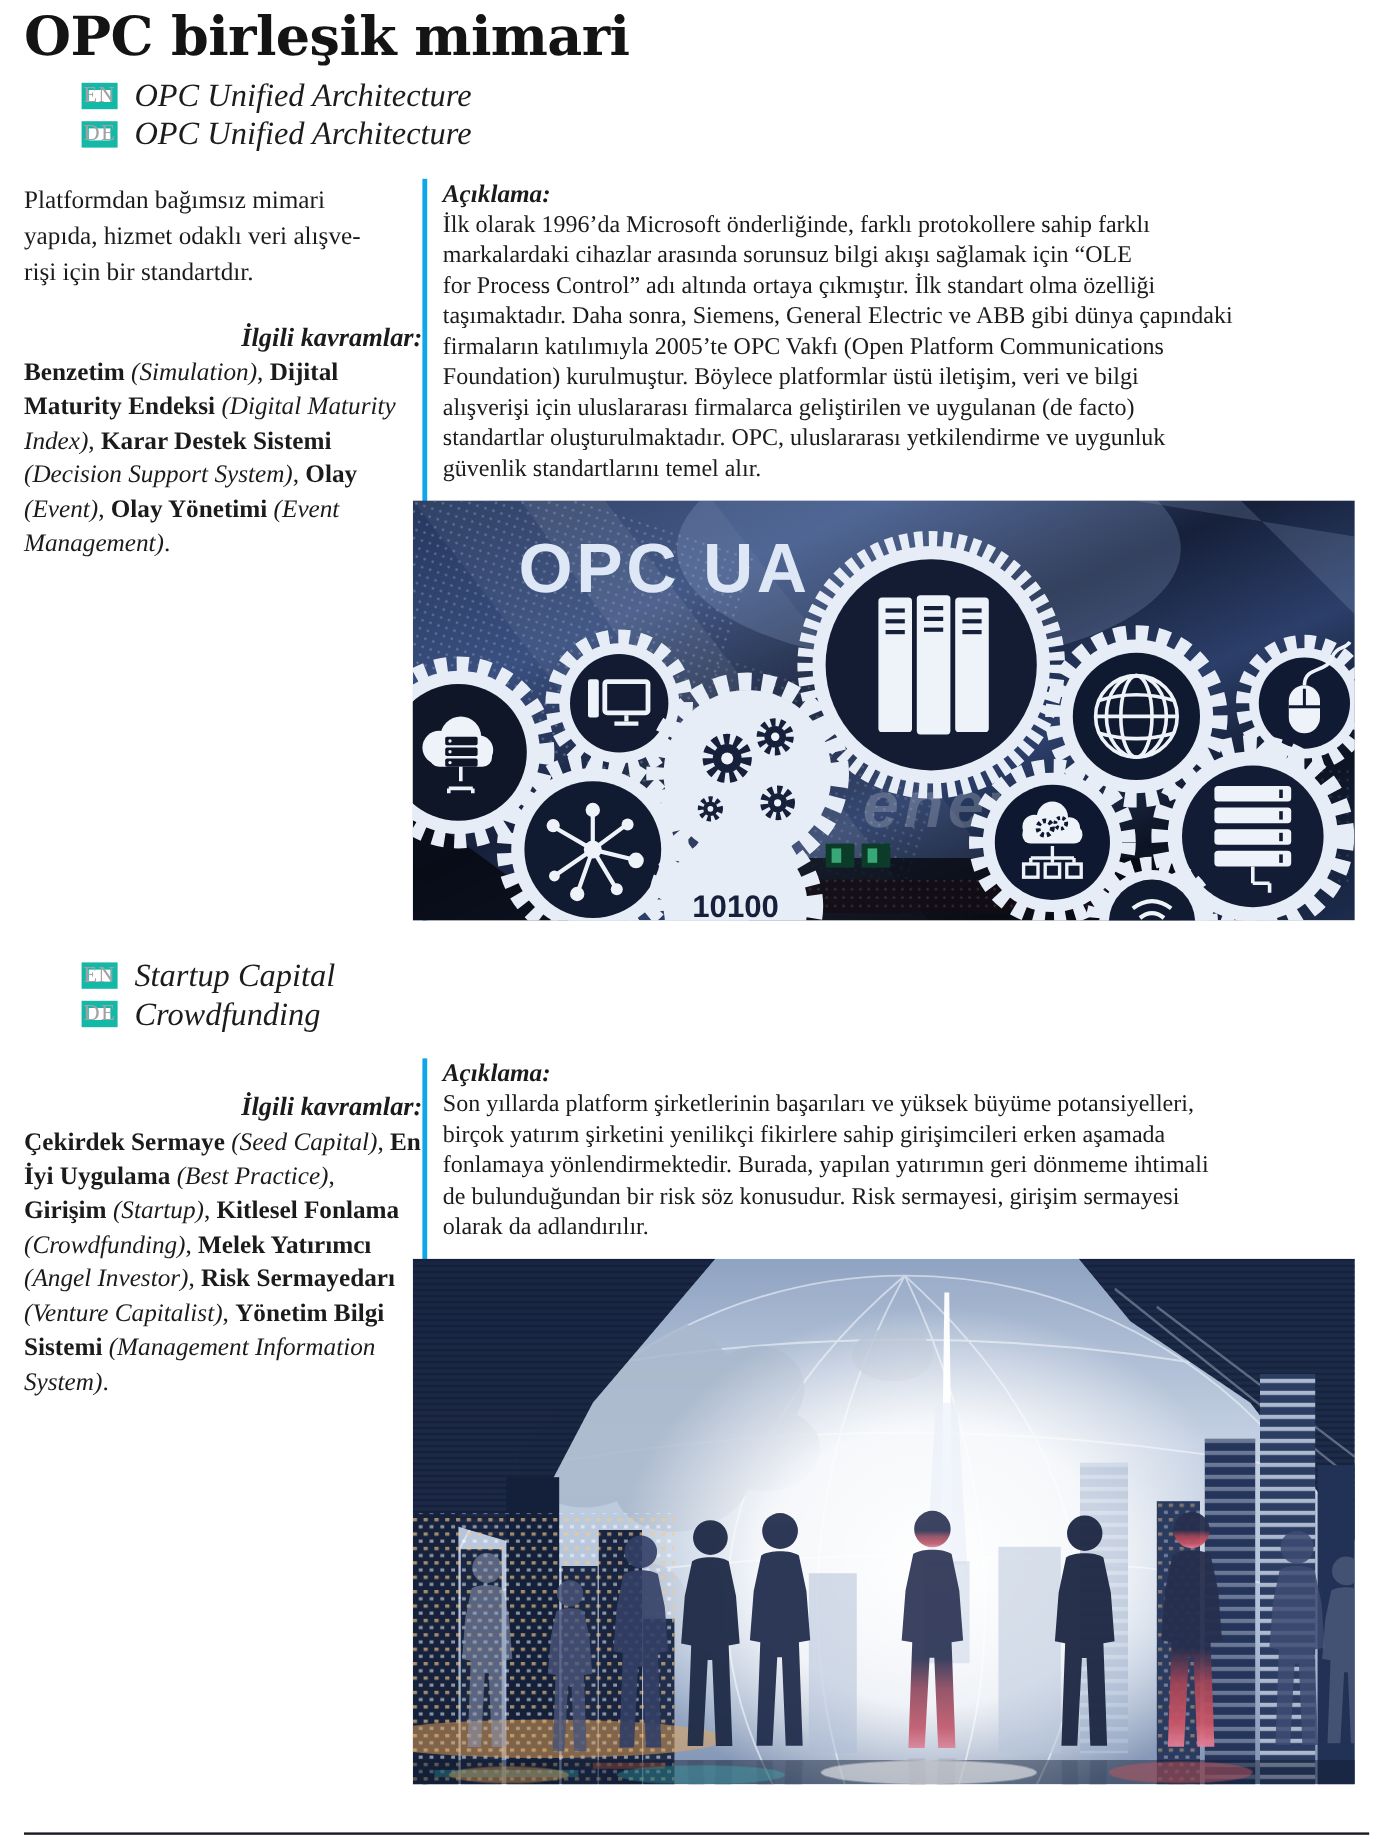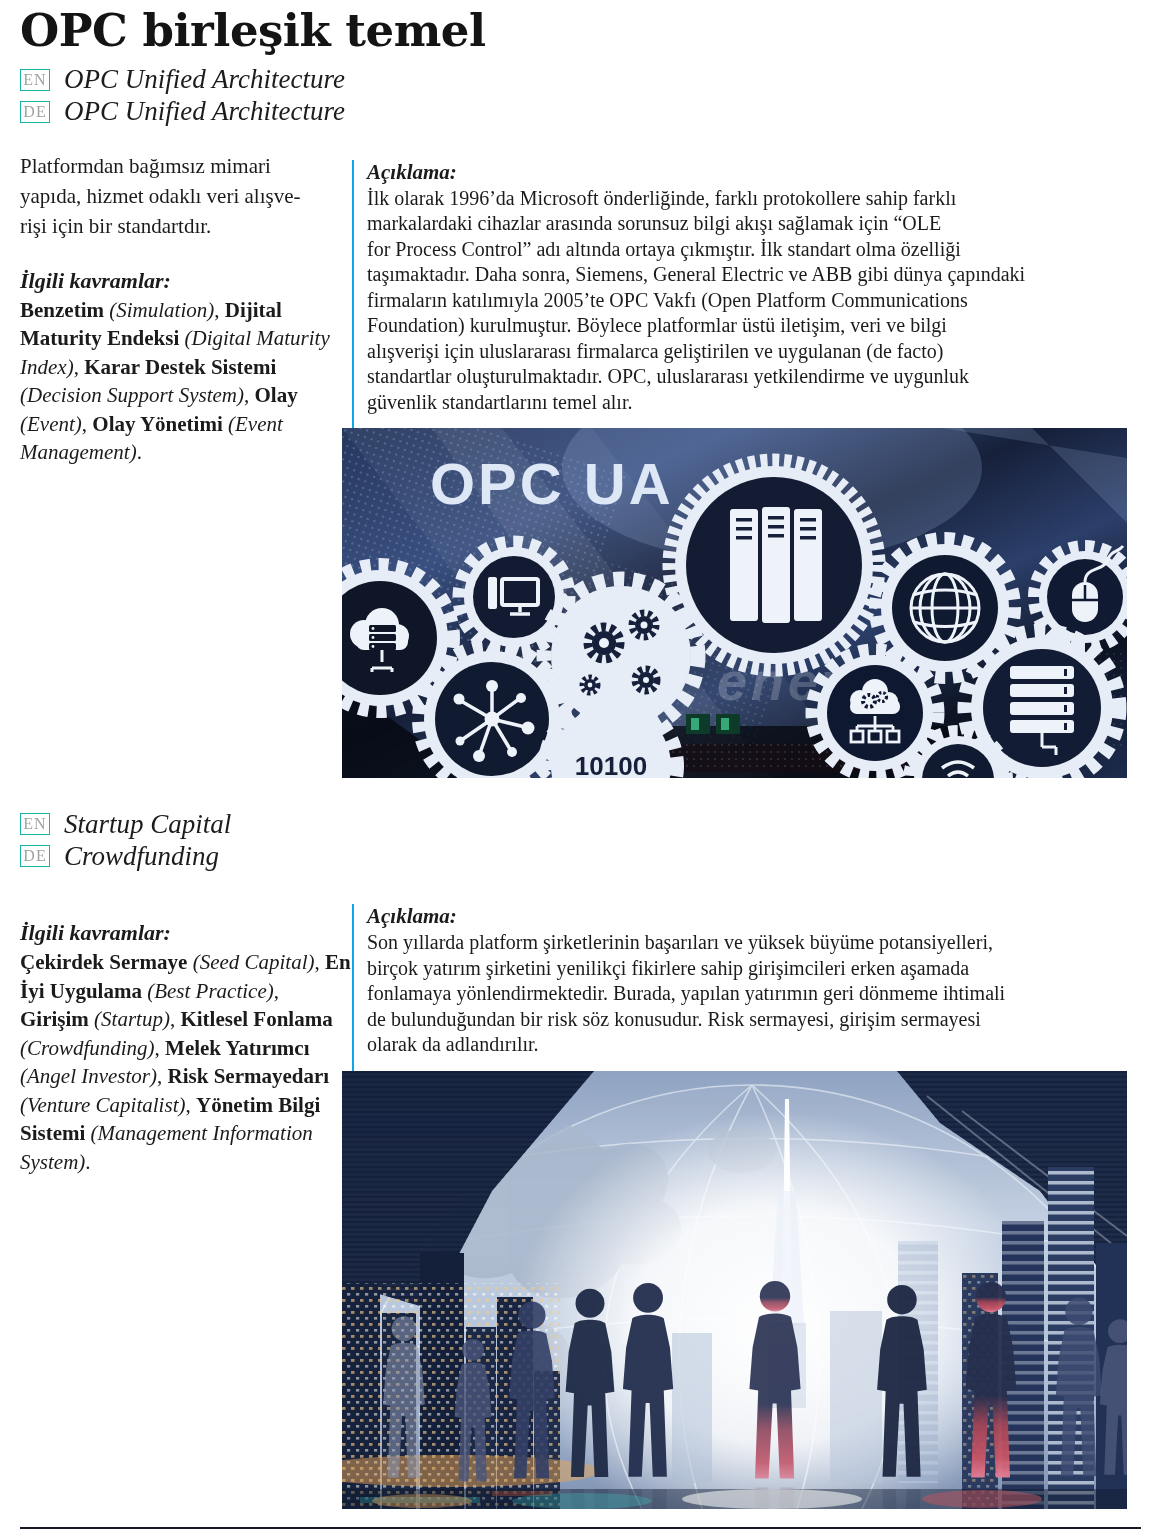--- a/index.html
+++ b/index.html
@@ -4,29 +4,29 @@
 <style>
   html,body{margin:0;padding:0;background:#ffffff;}
   body{width:1158px;height:1540px;overflow:hidden;position:relative;
        font-family:"Liberation Serif",serif;color:#1b1b1b;}
   .page{position:absolute;inset:0;padding:8px 18px 0 20px;box-sizing:border-box;}
   .entry + .entry{margin-top:30px;}
   .title{font-family:"DejaVu Serif",serif;font-weight:700;font-size:45px;
          line-height:1.04;margin:0;letter-spacing:-0.5px;color:#141414;}
   .langs{margin-top:9px;}
   .lang-row{display:flex;align-items:center;height:32px;}
-  .lang-tag{width:30px;height:22px;border:1px solid #14b8a6;color:#a2a2a2;
-            font-size:16px;letter-spacing:1px;display:flex;align-items:center;
-            justify-content:center;box-sizing:border-box;flex:none;}
+  .lang-tag{width:30px;height:22px;border:6px solid #14b8a6;color:#a2a2a2;
+            font-size:19px;letter-spacing:1px;display:flex;align-items:center;
+            justify-content:center;box-sizing:border-box;flex:none;margin-left:48px;}
   .lang-text{font-style:italic;font-size:27px;margin-left:14px;color:#1c1c1c;white-space:nowrap;}
   .cols{display:flex;margin-top:21px;align-items:stretch;}
   .col-left{width:332px;flex:none;box-sizing:border-box;padding-right:0;}
-  .col-right{flex:1;min-width:0;border-left:2px solid #0ea5e9;padding-left:13px;box-sizing:border-box;margin-top:11px;}
+  .col-right{flex:1;min-width:0;border-left:4px solid #0ea5e9;padding-left:13px;box-sizing:border-box;}
   .intro{font-size:21px;line-height:30px;margin:2px 0 0 0;white-space:pre-line;}
-  .related-label{font-weight:700;font-style:italic;font-size:22px;margin:26px 0 0 0;line-height:28px;}
+  .related-label{font-weight:700;font-style:italic;font-size:22px;margin:26px 0 0 0;line-height:28px;text-align:right;}
   .related{font-size:21px;line-height:28.5px;margin:1px 0 0 0;}
   .related .b{font-weight:700;}
   .related .i{font-style:italic;}
   .desc-label{font-weight:700;font-style:italic;font-size:21px;margin:0;line-height:25px;}
   .desc{font-size:20px;line-height:25.5px;margin:1px 0 0 0;white-space:pre-line;}
   .figure{margin:13px 0 0 -25px;line-height:0;}
   .figure svg{display:block;}
   .bottom-rule{position:absolute;left:20px;top:1527px;width:1121px;height:2px;background:#191925;z-index:5;}
   .svg-sans{font-family:"Liberation Sans",sans-serif;}
   .teeth{fill:none;stroke:#e7edf7;}
@@ -34,21 +34,21 @@
   .ico{stroke:#eef3fa;fill:none;}
   .icoF{fill:#eef3fa;stroke:none;}
   .dk{fill:#16203a;}
 </style>
 </head>
 <body>
 
 <div class="page">
 
   <section class="entry">
-    <h1 class="title">OPC birleşik temel</h1>
+    <h1 class="title">OPC birleşik mimari</h1>
     <div class="langs">
       <div class="lang-row">
         <span class="lang-tag">EN</span>
         <span class="lang-text">OPC Unified Architecture</span>
       </div>
       <div class="lang-row">
         <span class="lang-tag">DE</span>
         <span class="lang-text">OPC Unified Architecture</span>
       </div>
     </div>

